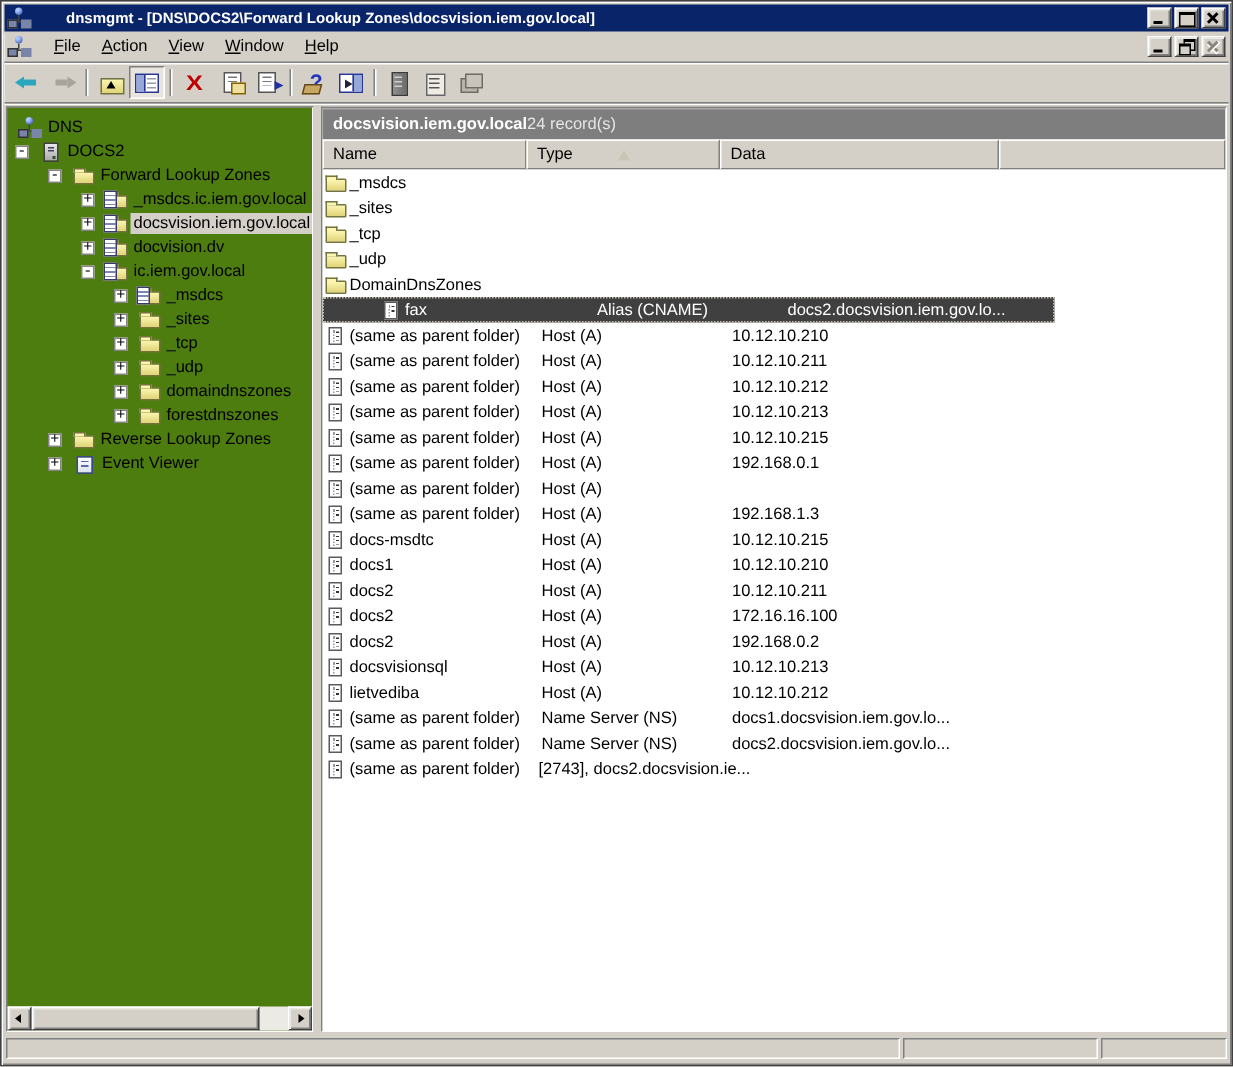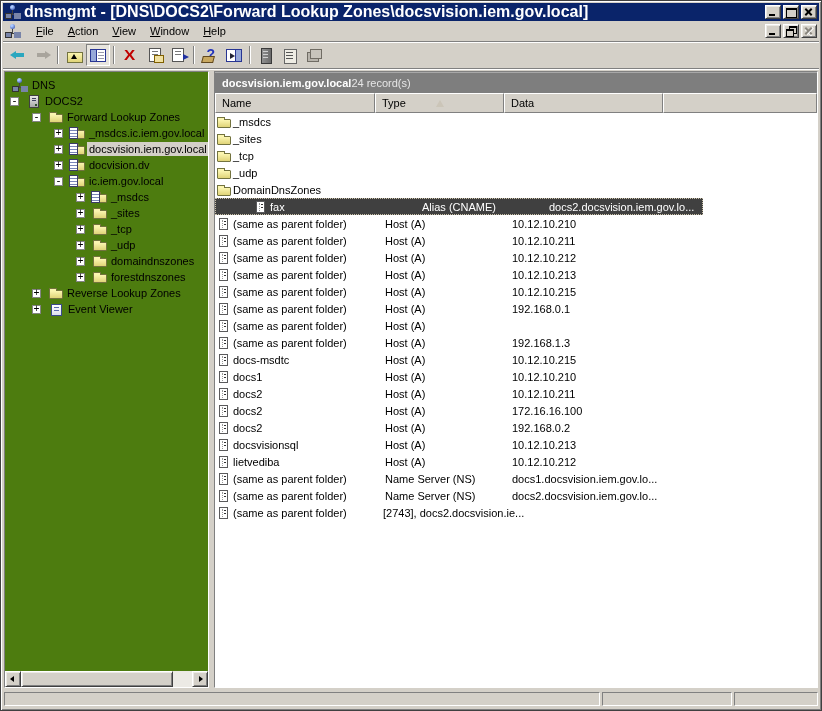--- a/index.html
+++ b/index.html
@@ -11,21 +11,21 @@
     background:#D4D0C8; border:1px solid #404040;
     box-shadow: inset 1px 1px 0 #fff, inset -1px -1px 0 #808080;
     padding:2px;
   }
 
   
   .titlebar{
     height:18px; background:#0A246A; display:flex; align-items:center;
     padding:0 2px; flex:none;
   }
-  .title-text{ color:#fff; font-size:16px; font-weight:bold; margin-left:1px; flex:1;
+  .title-text{ color:#fff; font-size:10px; font-weight:bold; margin-left:21px; flex:1;
     white-space:nowrap; overflow:hidden; }
   .winbtns,.childbtns{ display:flex; align-items:center; }
   .wbtn{
     width:16px; height:14px; background:#D4D0C8; position:relative; margin-left:2px;
     border:1px solid; border-color:#fff #404040 #404040 #fff;
     box-shadow: inset 1px 1px 0 #ECEAE5, inset -1px -1px 0 #808080;
   }
   .wb-min::before{ content:""; position:absolute; left:3px; bottom:2px; width:6px; height:2px; background:#000; }
   .wb-max::before{ content:""; position:absolute; left:2px; top:2px; width:9px; height:7px; border:1px solid #000; border-top-width:2px; }
   .wb-restore::before{ content:""; position:absolute; left:5px; top:1px; width:6px; height:5px; border:1px solid #000; border-top-width:2px; }
@@ -188,23 +188,23 @@
   
   .banner{ height:21px; flex:none; background:#7E7E7E; display:flex; align-items:center;
     padding-left:7px; border-top:1px solid #A8A8A8; }
   .banner-title{ color:#fff; font-size:11px; font-weight:bold; }
   .banner-count{ color:#E6E6E6; font-size:11px; margin-left:0; }
 
   
   .colheaders{ height:20px; flex:none; display:flex; background:#D4D0C8; }
   .colh{ border:1px solid; border-color:#fff #808080 #808080 #fff; background:#D4D0C8;
     font-size:11px; color:#000; display:flex; align-items:center; padding-left:6px; overflow:hidden; }
-  .name-col{ width:160px; flex:none; }
+  .name-col{ width:136px; flex:none; }
   .type-col{ width:129px; flex:none; }
-  .data-col{ width:159px; flex:none; }
+  .data-col{ width:186px; flex:none; }
   .rest-col{ flex:1; }
   .sortarrow{ width:0; height:0; margin-left:30px;
     border-left:4px solid transparent; border-right:4px solid transparent;
     border-bottom:7px solid #CBC5B8; }
 
   
   .rows{ flex:1; background:#fff; overflow:hidden; }
   .lrow{ display:flex; height:17px; align-items:center; font-size:11px; color:#000; }
   .rowmain{ display:flex; width:488px; height:17px; align-items:center; }
   .cell{ white-space:nowrap; overflow:hidden; height:17px; display:flex; align-items:center; }

